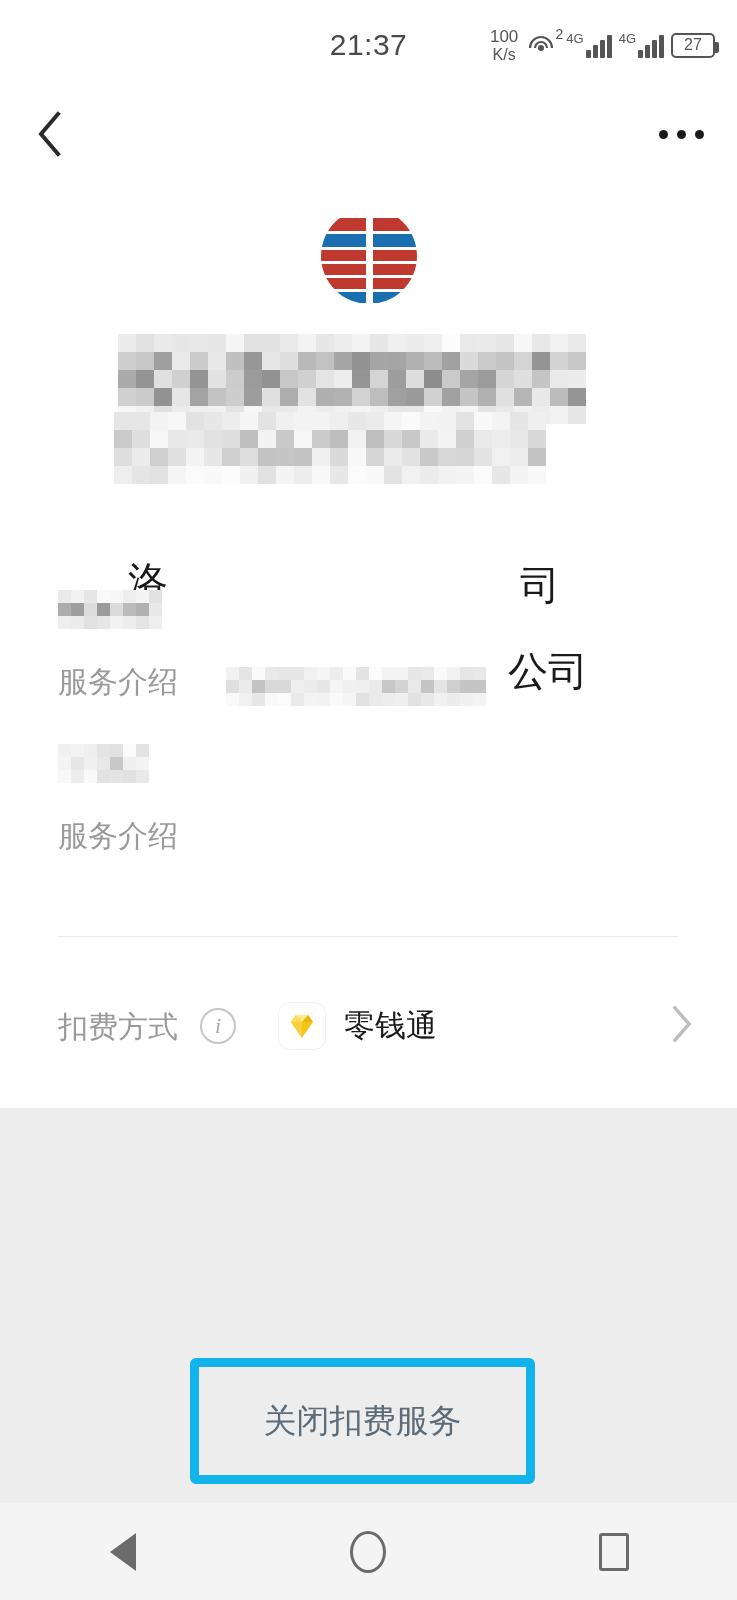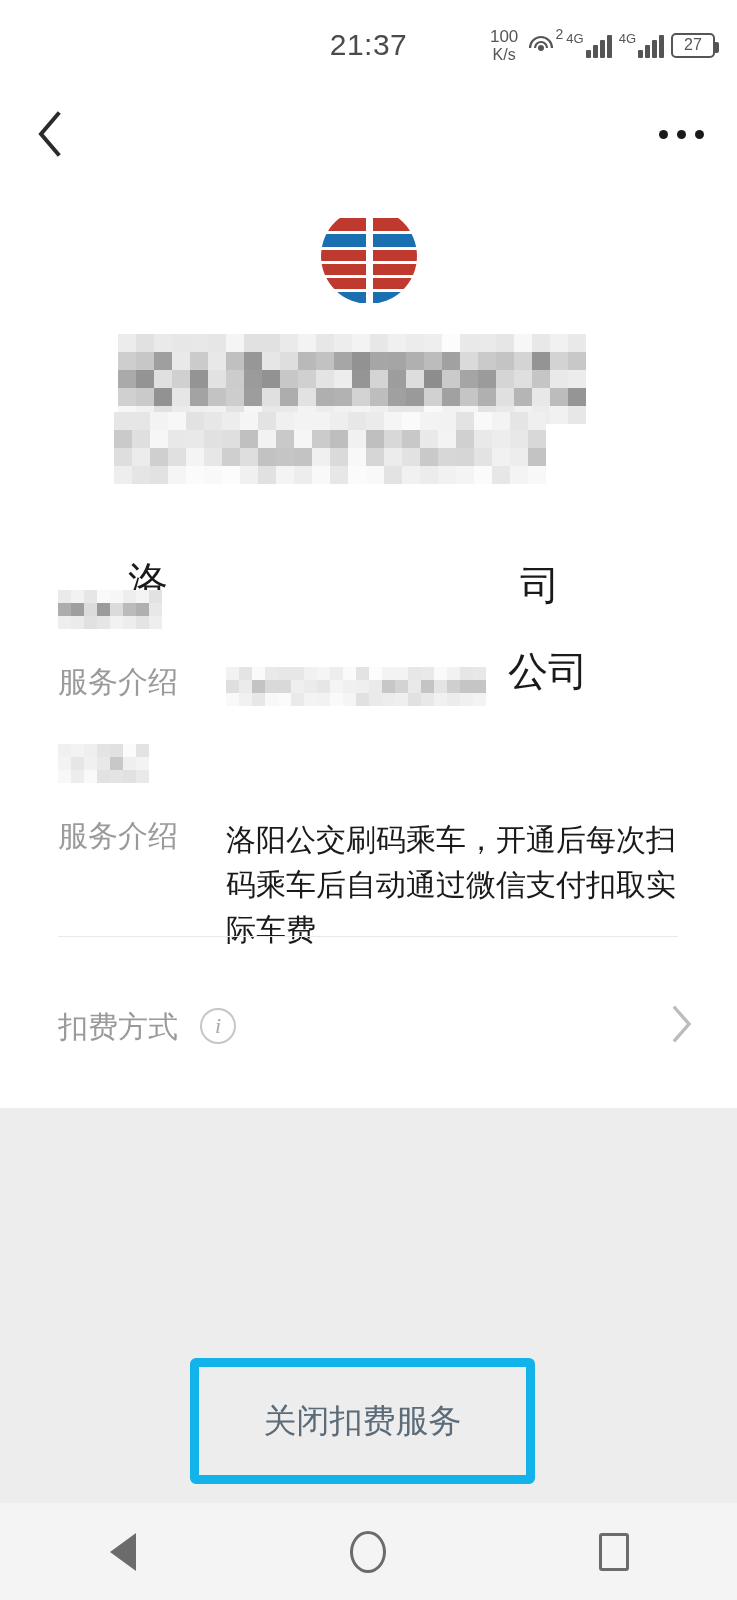--- a/index.html
+++ b/index.html
@@ -651,30 +651,41 @@
                 <span style="width: 13px; height: 13px; background: rgb(228, 228, 228);"></span>
                 <span style="width: 13px; height: 13px; background: rgb(225, 225, 225);"></span>
                 <span style="width: 13px; height: 13px; background: rgb(233, 233, 233);"></span>
               </div>
             </div>
         </div>
       </div>
 
       <div class="irow">
         <div class="ilabel">服务介绍</div>
-        <div class="ivalue">洛阳公交刷码乘车，开通后每次扫码乘车后自动通过微信支付扣取实际车费</div>
       </div>
 
     </div>
 
     <div class="divider"></div>
 
     <div class="payrow">
       <div class="plabel">扣费方式</div>
       <div class="infoicon">i</div>
+      <div class="paychoice">
+        <div class="gem">
+          <svg width="34" height="34" viewBox="0 0 34 34">
+            <polygon points="6,13 11,6 23,6 28,13 17,29" fill="#f5c518"></polygon>
+            <polygon points="6,13 11,6 17,13" fill="#ffdb57"></polygon>
+            <polygon points="23,6 28,13 17,13" fill="#e8b413"></polygon>
+            <polygon points="11,6 23,6 17,13" fill="#ffe98a"></polygon>
+            <polygon points="6,13 17,13 17,29" fill="#f7cf3a"></polygon>
+          </svg>
+        </div>
+        <div class="payname">零钱通</div>
+      </div>
       <span class="chev-right">
         <svg width="22" height="38" viewBox="0 0 22 38">
           <path d="M4 3 L18 19 L4 35" fill="none" stroke="#bcbcbc" stroke-width="3.4" stroke-linecap="square"></path>
         </svg>
       </span>
     </div>
 
   </div>
 
   <div class="graygap"></div>

